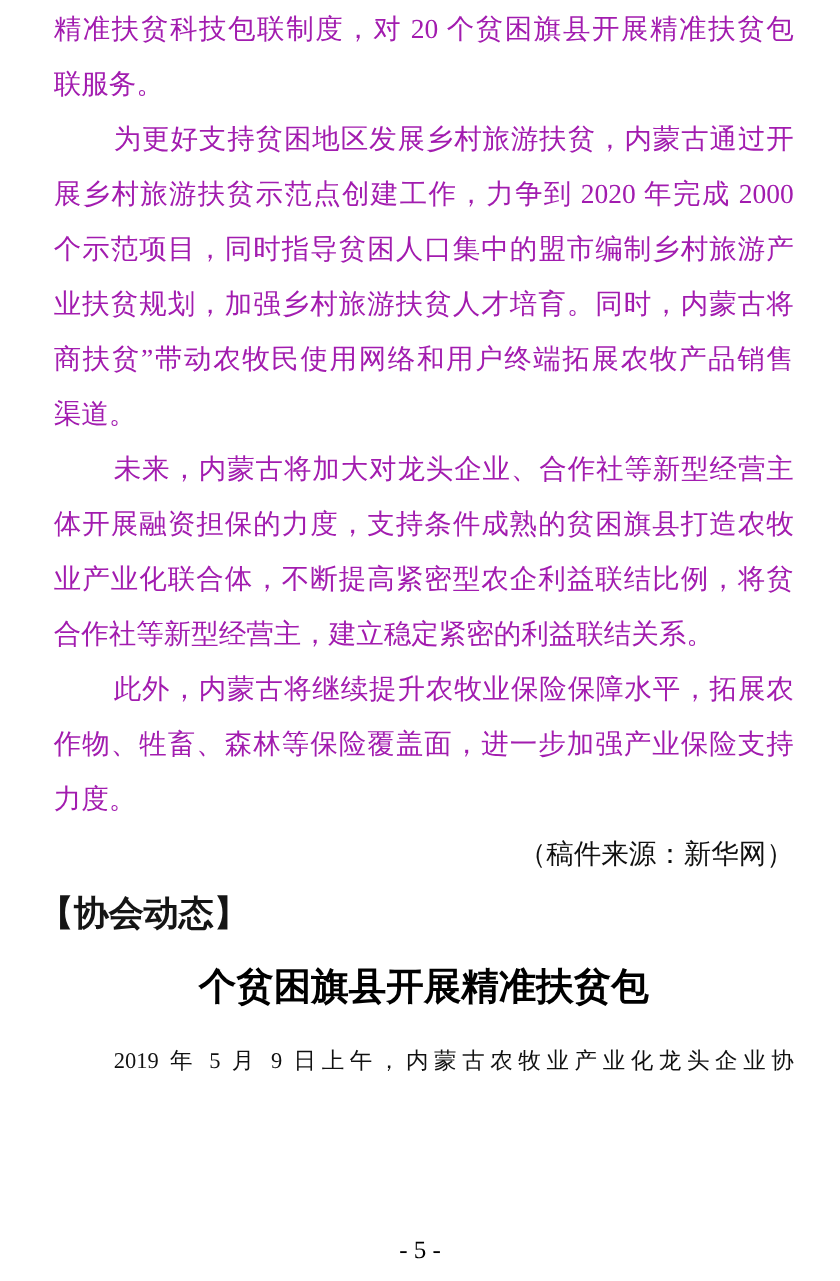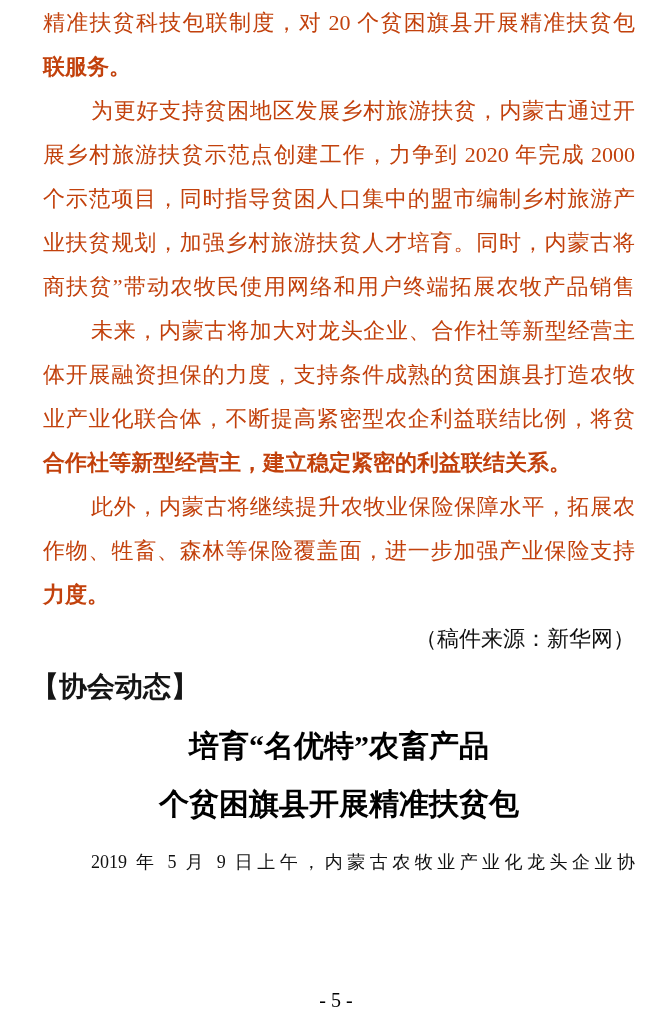--- a/index.html
+++ b/index.html
@@ -14,29 +14,29 @@
     background: #ffffff;
     color: #0d0d0d;
     overflow: hidden;
     padding: 1px 37px 0 43px;
   }
   
   .bline {
     font-size: 22px;
     line-height: 44px;
     white-space: nowrap;
-    color: #c2410c;
+    color: #a21caf;
   }
   .fill {
     white-space: normal;
     text-align: justify;
     text-align-last: justify;
   }
   .indent { padding-left: 48px; }
-  .end { text-align: left; text-align-last: left; font-weight: bold; }
+  .end { text-align: left; text-align-last: left; }
   .source {
     font-size: 22px;
     line-height: 44px;
     text-align: right;
     color: #111111;
   }
   .section-label {
     font-family: "Liberation Sans", "DejaVu Sans", sans-serif;
     font-weight: bold;
     font-size: 28px;
@@ -78,34 +78,34 @@
 <div class="page">
 
   <div>
     <div class="bline fill">精准扶贫科技包联制度，对 20 个贫困旗县开展精准扶贫包</div>
     <div class="bline end">联服务。</div>
     <div class="bline fill indent">为更好支持贫困地区发展乡村旅游扶贫，内蒙古通过开</div>
     <div class="bline fill">展乡村旅游扶贫示范点创建工作，力争到 2020 年完成 2000</div>
     <div class="bline fill">个示范项目，同时指导贫困人口集中的盟市编制乡村旅游产</div>
     <div class="bline fill">业扶贫规划，加强乡村旅游扶贫人才培育。同时，内蒙古将</div>
     <div class="bline fill">商扶贫”带动农牧民使用网络和用户终端拓展农牧产品销售</div>
+    <div class="bline end">渠道。</div>
     <div class="bline fill indent">未来，内蒙古将加大对龙头企业、合作社等新型经营主</div>
     <div class="bline fill">体开展融资担保的力度，支持条件成熟的贫困旗县打造农牧</div>
     <div class="bline fill">业产业化联合体，不断提高紧密型农企利益联结比例，将贫</div>
     <div class="bline end">合作社等新型经营主，建立稳定紧密的利益联结关系。</div>
     <div class="bline fill indent">此外，内蒙古将继续提升农牧业保险保障水平，拓展农</div>
     <div class="bline fill">作物、牲畜、森林等保险覆盖面，进一步加强产业保险支持</div>
     <div class="bline end">力度。</div>
     <div class="source">（稿件来源：新华网）</div>
   </div>
 
   <div class="section-label">【协会动态】</div>
 
   <div class="title-block">
-    <div class="big-title">培育“名优特”农畜产品</div>
     <div class="big-title">个贫困旗县开展精准扶贫包</div>
   </div>
 
   <div class="para2-first">2019 年 5 月 9 日上午，内蒙古农牧业产业化龙头企业协</div>
 
   <div class="footer">- 5 -</div>
 
 </div>
 
 </body></html>

